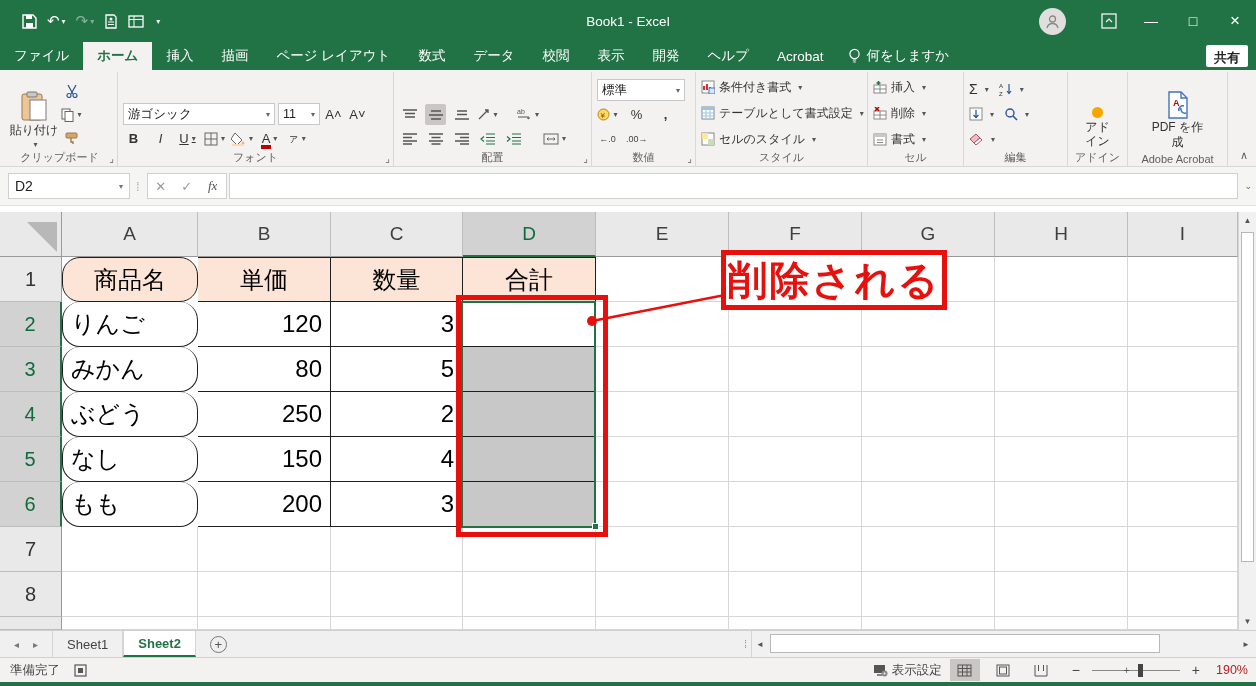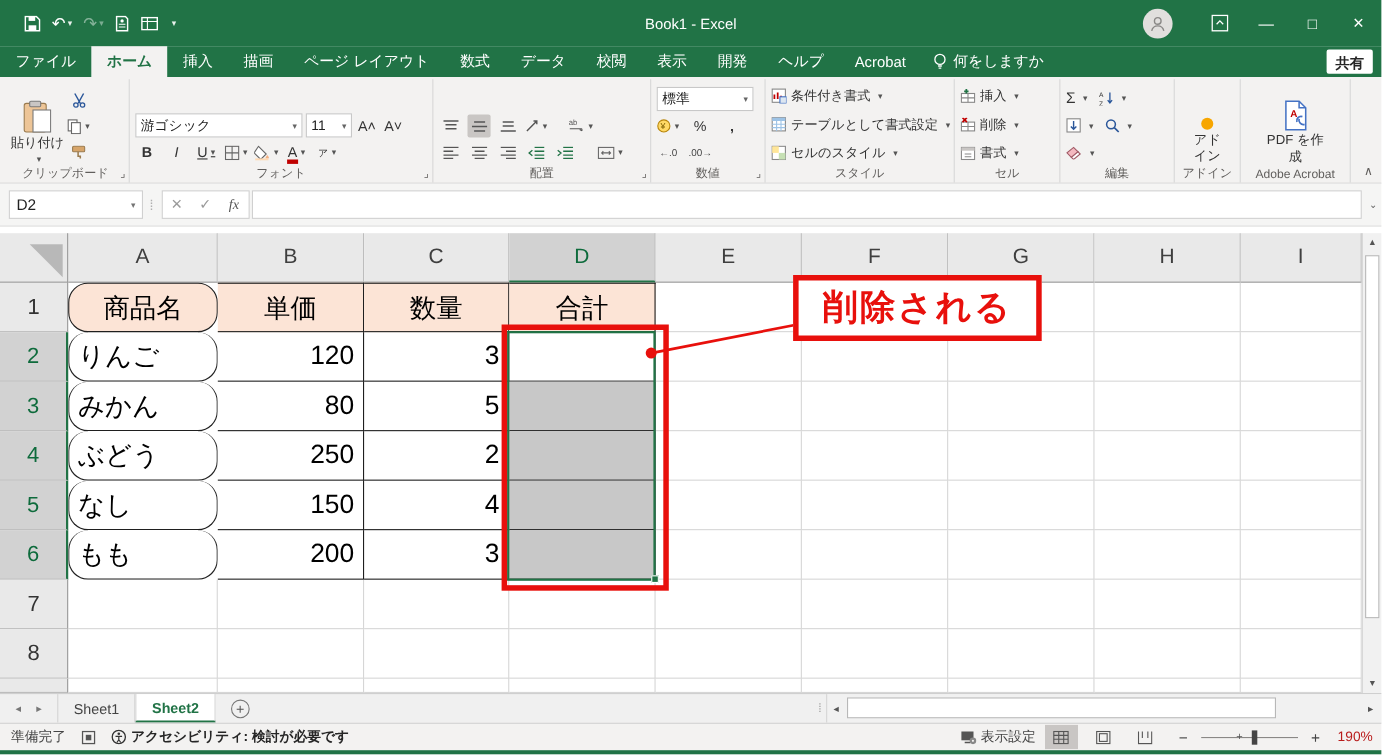--- a/index.html
+++ b/index.html
@@ -68,21 +68,21 @@
   .tl { border-left:1px solid #1f1f1f;border-radius:18px; }
   .th { background:#fce4d6; justify-content:center; border-top:1px solid #1f1f1f; }
   .num { justify-content:flex-end; }
   .gray { background:#c8c8c8; }
 
   
   .sel-range { position:absolute; left:461px; top:89px; width:135px; height:227px; border:2px solid #217346; pointer-events:none; }
   .fill-handle { position:absolute; left:592px; top:311px; width:7px; height:7px; background:#217346; border:1px solid #fff; pointer-events:none; }
   .red-rect { position:absolute; left:456px; top:83px; width:152px; height:242px; border:5px solid #e8100c; pointer-events:none; }
   .leader { position:absolute; left:585px; top:285px; pointer-events:none; }
-  .callout { position:absolute; left:721px; top:250px; width:226px; height:60px; background:#fff; border:5px solid #e8100c; color:#e8100c; display:flex; align-items:center; justify-content:center; font-size:32px; font-weight:bold; letter-spacing:2px; }
+  .callout { position:absolute; left:721px; top:250px; width:226px; height:60px; background:#fff; border:5px solid #e8100c; color:#e8100c; display:flex; align-items:center; justify-content:center; font-size:40px; font-weight:bold; letter-spacing:2px; }
 
   
   .vscroll { position:absolute; top:212px; left:1238px; width:18px; height:418px; background:#f1f1f1; border-left:1px solid #d5d5d5; }
   .vbtn { width:17px; height:17px; display:flex; align-items:center; justify-content:center; font-size:8px; color:#555; }
   .vthumb { position:absolute; left:2px; top:20px; width:13px; height:330px; background:#fff; border:1px solid #b8b8b8; }
   .vbtn.bottom { position:absolute; bottom:0; }
 
   
   .sheetbar { position:absolute; top:630px; left:0; width:1256px; height:27px; background:#f0f0f0; border-top:1px solid #cfcfcf; display:flex; align-items:stretch; font-size:13px; color:#444; }
   .navarrows { display:flex; align-items:center; gap:14px; padding:0 14px; color:#777; font-size:10px; border-right:1px solid #d5d5d5; }
@@ -657,28 +657,20 @@
   </div>
 </div>
 
 <div class="statusbar">
   <div class="left">
     <span>準備完了</span>
     <svg width="13" height="13" viewBox="0 0 13 13">
         <rect x="1" y="1" width="11" height="11" fill="none" stroke="#555" stroke-width="1.2"></rect>
         <rect x="4" y="4" width="5" height="5" fill="#555"></rect>
       </svg>
-    <span style="display:flex; align-items:center; gap:4px;">
-      <svg width="14" height="14" viewBox="0 0 14 14">
-          <circle cx="7" cy="7" r="6" fill="none" stroke="#333" stroke-width="1.2"></circle>
-          <circle cx="7" cy="4" r="1.2" fill="#333"></circle>
-          <path d="M4 6.5h6M7 6.5v3l-1.8 2.5M7 9.5l1.8 2.5" stroke="#333" fill="none" stroke-width="1.1"></path>
-        </svg>
-      <span class="acc-text">アクセシビリティ: 検討が必要です</span>
-    </span>
   </div>
   <div class="sb-right">
     <span style="display:flex; align-items:center; gap:4px;">
       <svg width="15" height="13" viewBox="0 0 15 13">
           <rect x="1" y="1" width="11" height="8" fill="#555"></rect>
           <path d="M4 11h5" stroke="#555" stroke-width="1.4"></path>
           <circle cx="11.5" cy="9.5" r="3" fill="#888"></circle>
           <circle cx="11.5" cy="9.5" r="1" fill="#f3f2f1"></circle>
         </svg>
       <span>表示設定</span>

